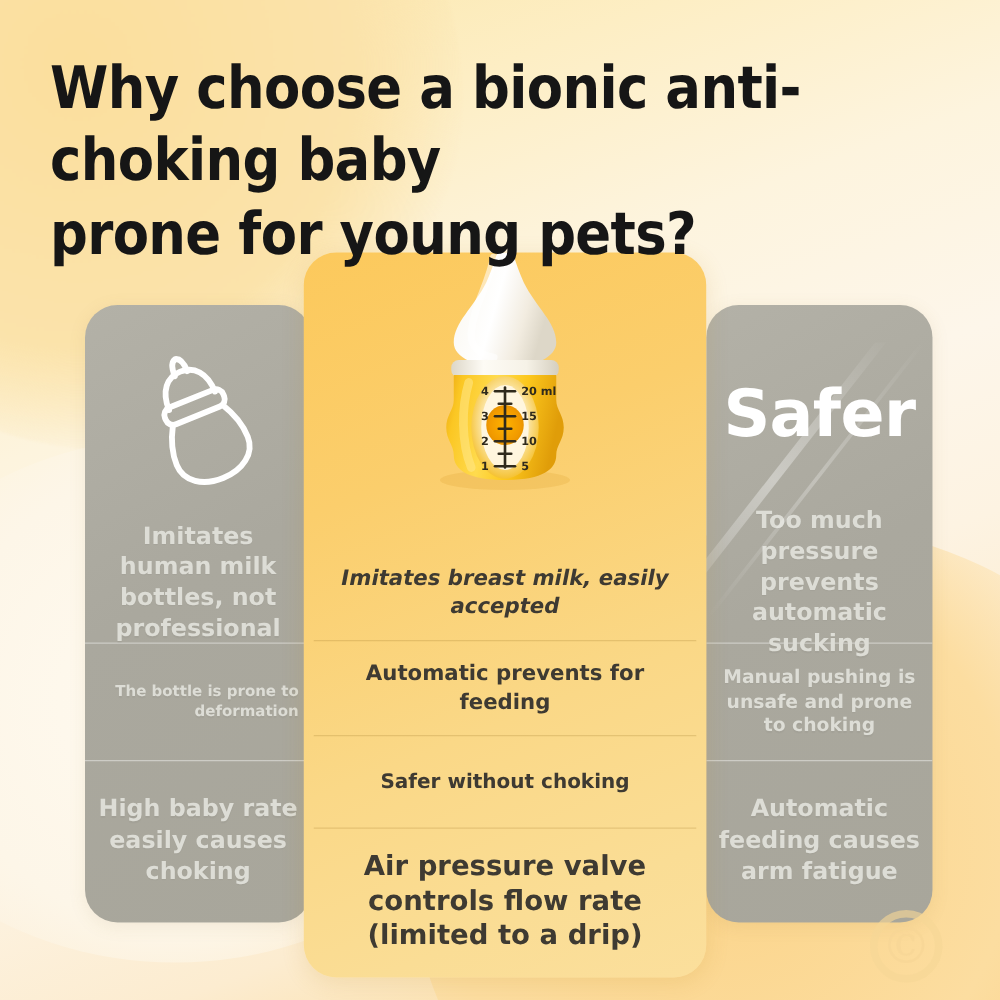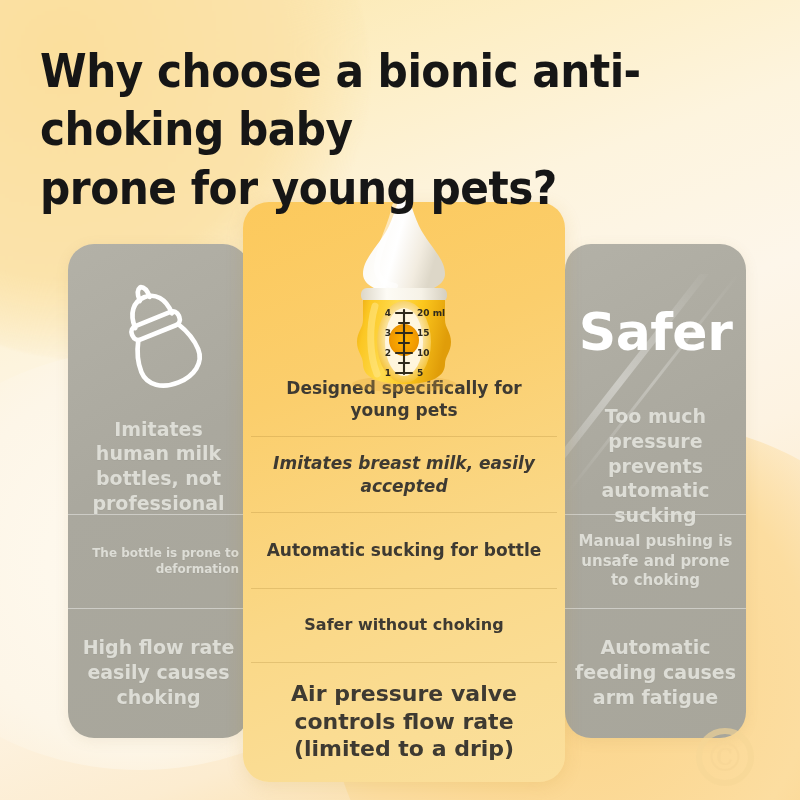--- a/index.html
+++ b/index.html
@@ -255,21 +255,21 @@
         <path d="M38 46 C38 28 47 18 60 18 C73 18 82 28 82 46"></path>
         <path d="M54 20 C54 12 56 7 60 6 C64 7 66 12 66 20"></path>
         <rect x="32" y="44" width="56" height="16" rx="7"></rect>
         <path d="M36 60 C28 74 26 86 26 94 C26 110 41 120 60 120 C79 120 94 110 94 94 C94 86 92 74 84 60"></path>
       </g>
     </svg>
 
     <div class="side-list">
       <div class="side-item si-0">Imitates human milk bottles, not professional</div>
       <div class="side-item si-1">The bottle is prone to deformation</div>
-      <div class="side-item si-2">High flow rate easily causes choking</div>
+      <div class="side-item si-2">High baby rate easily causes choking</div>
     </div>
   </div>
 
   <div class="panel side-panel panel-right">
     <div class="gloss"></div>
 
     <div class="first-word">Safer</div>
 
     <div class="side-list">
       <div class="side-item si-0">Too much pressure prevents automatic sucking</div>
@@ -363,23 +363,22 @@
           <text x="92" y="206" text-anchor="end">1</text>
           <text x="118" y="146">20 ml</text>
           <text x="118" y="166">15</text>
           <text x="118" y="186">10</text>
           <text x="118" y="206">5</text>
         </g>
       </svg>
     </div>
 
     <div class="center-list">
-      <div class="center-item ci-0">Designed specifically for young pets</div>
       <div class="center-item ci-1">Imitates breast milk, easily accepted</div>
-      <div class="center-item ci-2">Automatic sucking for bottle</div>
+      <div class="center-item ci-2">Automatic prevents for feeding</div>
       <div class="center-item ci-4">Safer without choking</div>
       <div class="center-item ci-3">Air pressure valve controls flow rate (limited to a drip)</div>
     </div>
   </div>
 
   <div class="watermark">©</div>
 
 </div>
 
 </body></html>

